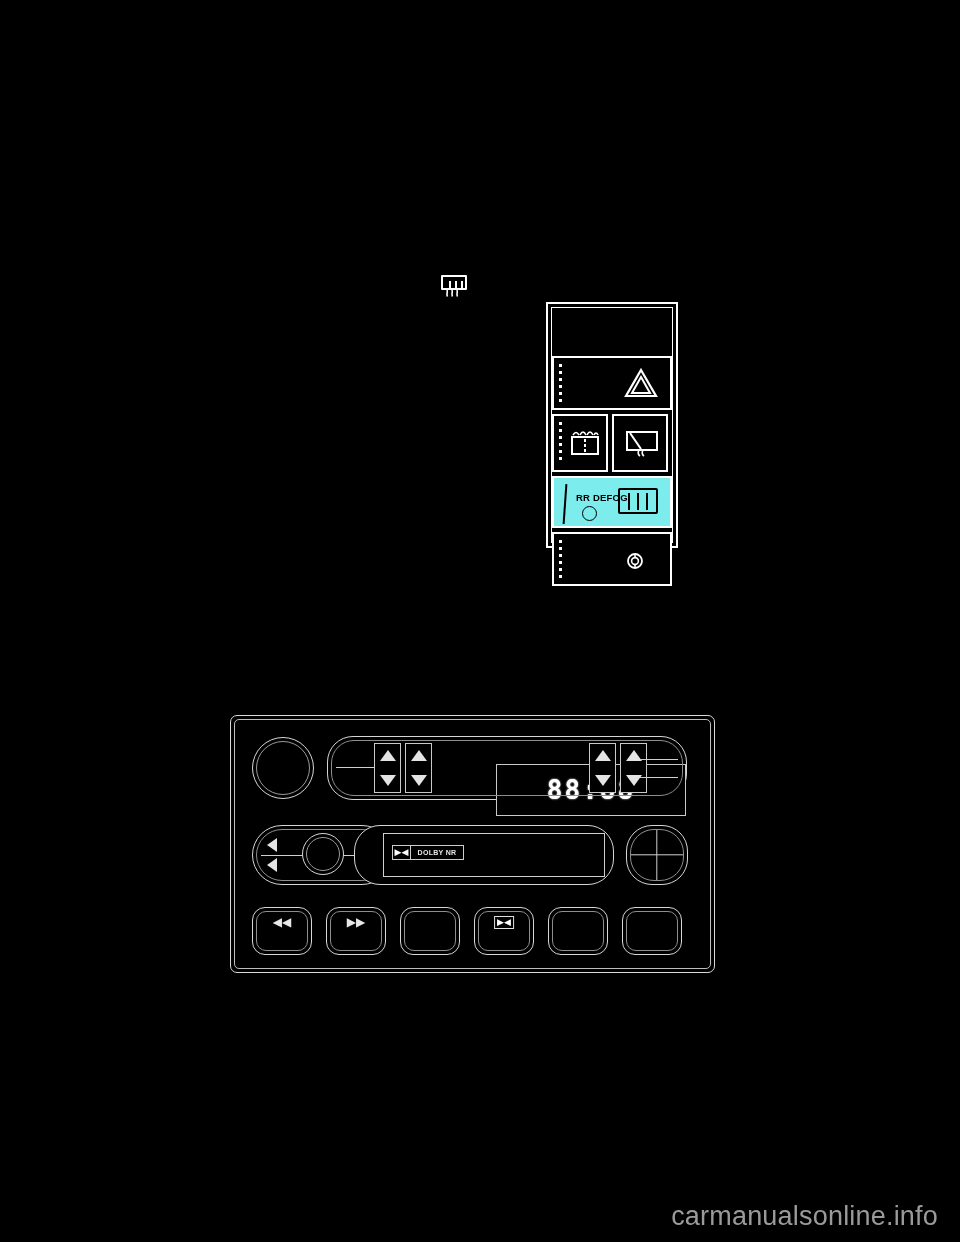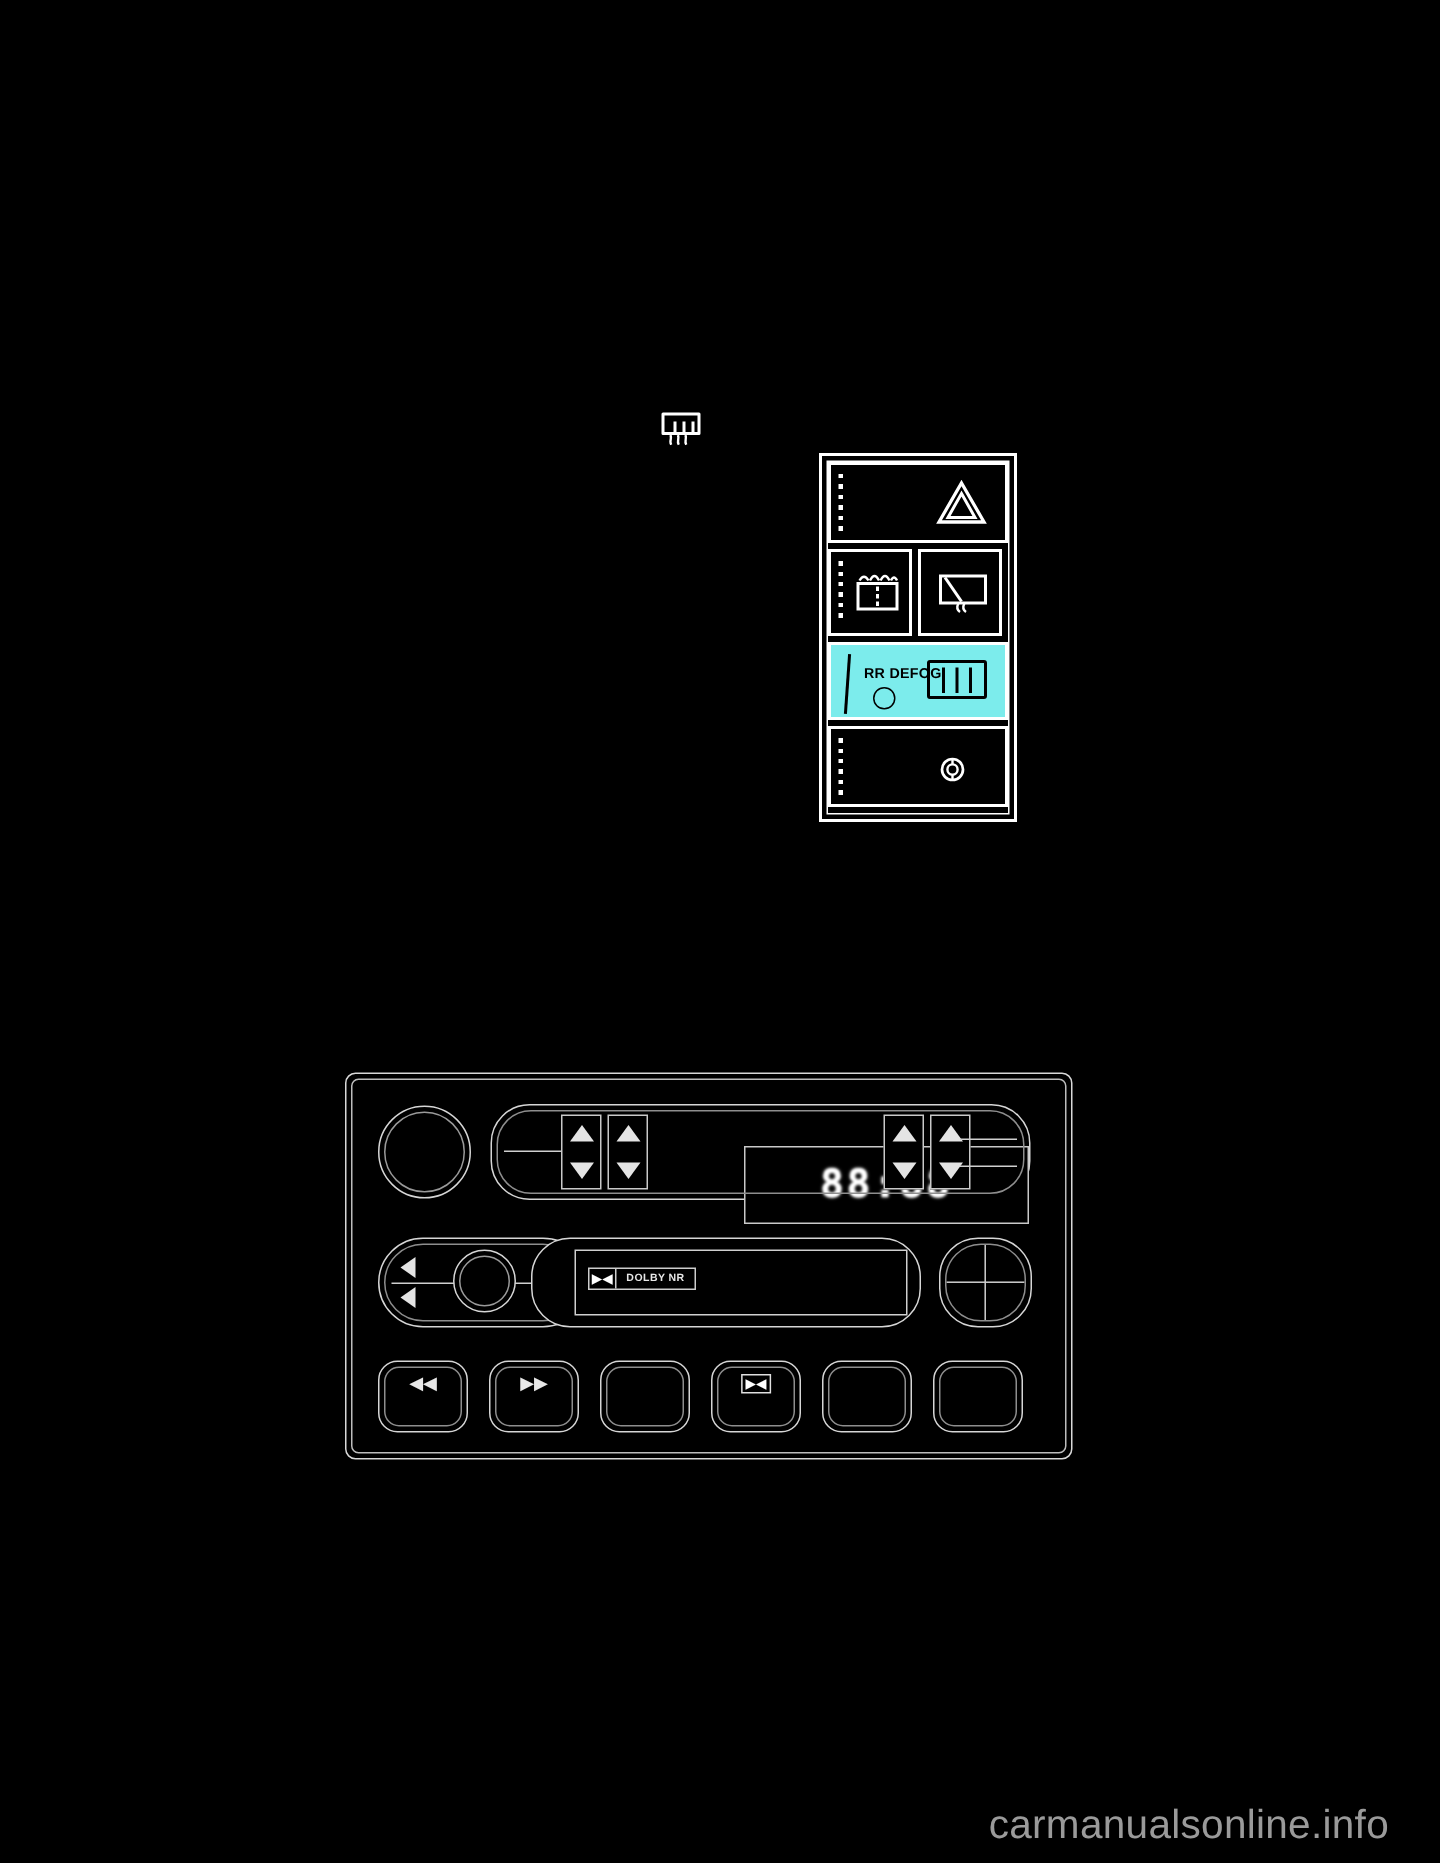--- a/index.html
+++ b/index.html
@@ -41,20 +41,21 @@
 
   
   .switch-panel{
     position:absolute;left:546px;top:302px;width:132px;height:246px;
     border:2px solid #fff;background:#000;box-sizing:border-box;
   }
   .panel-inner{position:absolute;inset:3px;border:1px solid #fff;box-sizing:border-box;}
   .sw-row{
     position:absolute;left:4px;right:4px;border:2px solid #fff;box-sizing:border-box;
     background:#000;
+    margin-top:48px;
   }
   .sw-row.r1{top:4px;height:54px;}
   .sw-row.r2a{top:62px;height:58px;width:56px;left:4px;}
   .sw-row.r2b{top:62px;height:58px;width:56px;left:64px;}
   .sw-row.r3{top:124px;height:52px;background:#7cecec;}
   .sw-row.r4{top:180px;height:54px;}
 
   .dash-edge{
     position:absolute;left:5px;top:6px;width:3px;bottom:6px;
     background:repeating-linear-gradient(to bottom,#fff 0 3px,transparent 3px 7px);
@@ -200,21 +201,21 @@
     position:absolute;left:50%;top:8px;transform:translateX(-50%);
     color:#e8e8e8;font-size:12px;line-height:1;white-space:nowrap;
   }
   .dolby-sm{
     position:absolute;left:50%;top:8px;transform:translateX(-50%);
     border:1px solid #e0e0e0;padding:0 2px;color:#fff;font-size:9px;line-height:11px;
   }
 
   
   .watermark{
-    position:absolute;right:34px;bottom:10px;
+    position:absolute;right:22px;bottom:10px;
     color:#9a9a9a;font-size:27px;letter-spacing:.2px;
     font-family:"Liberation Sans", sans-serif;
     filter:blur(0.4px);
   }
 </style>
 </head>
 <body>
 
 <div class="page">
 

